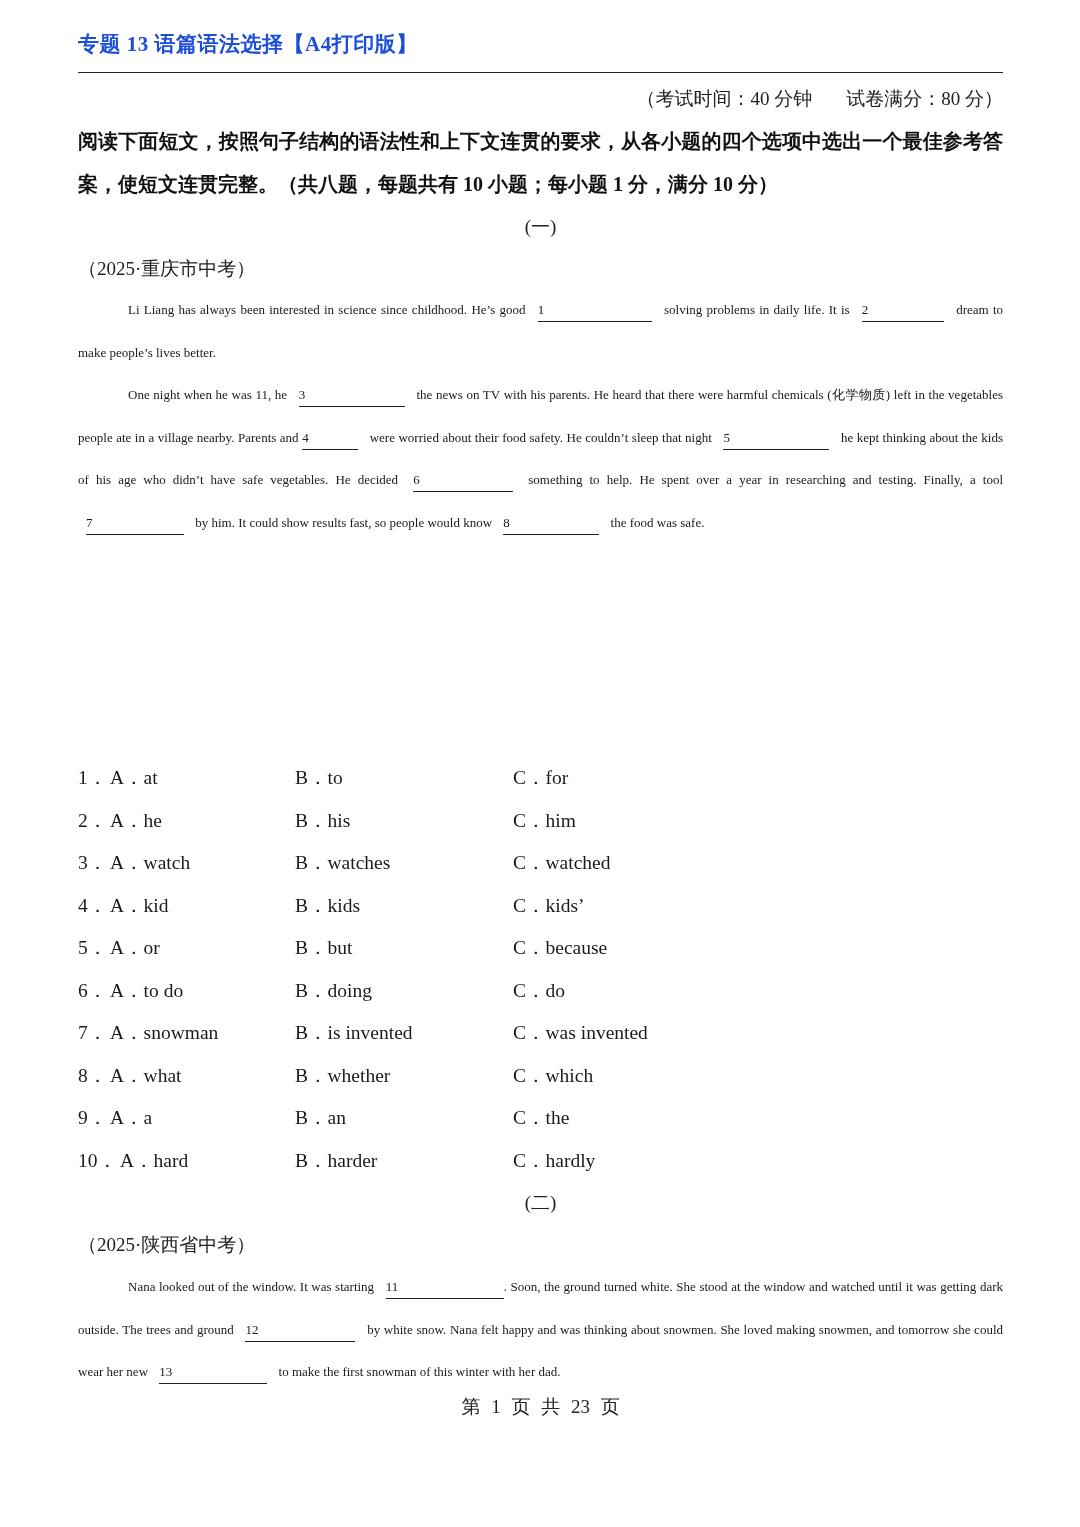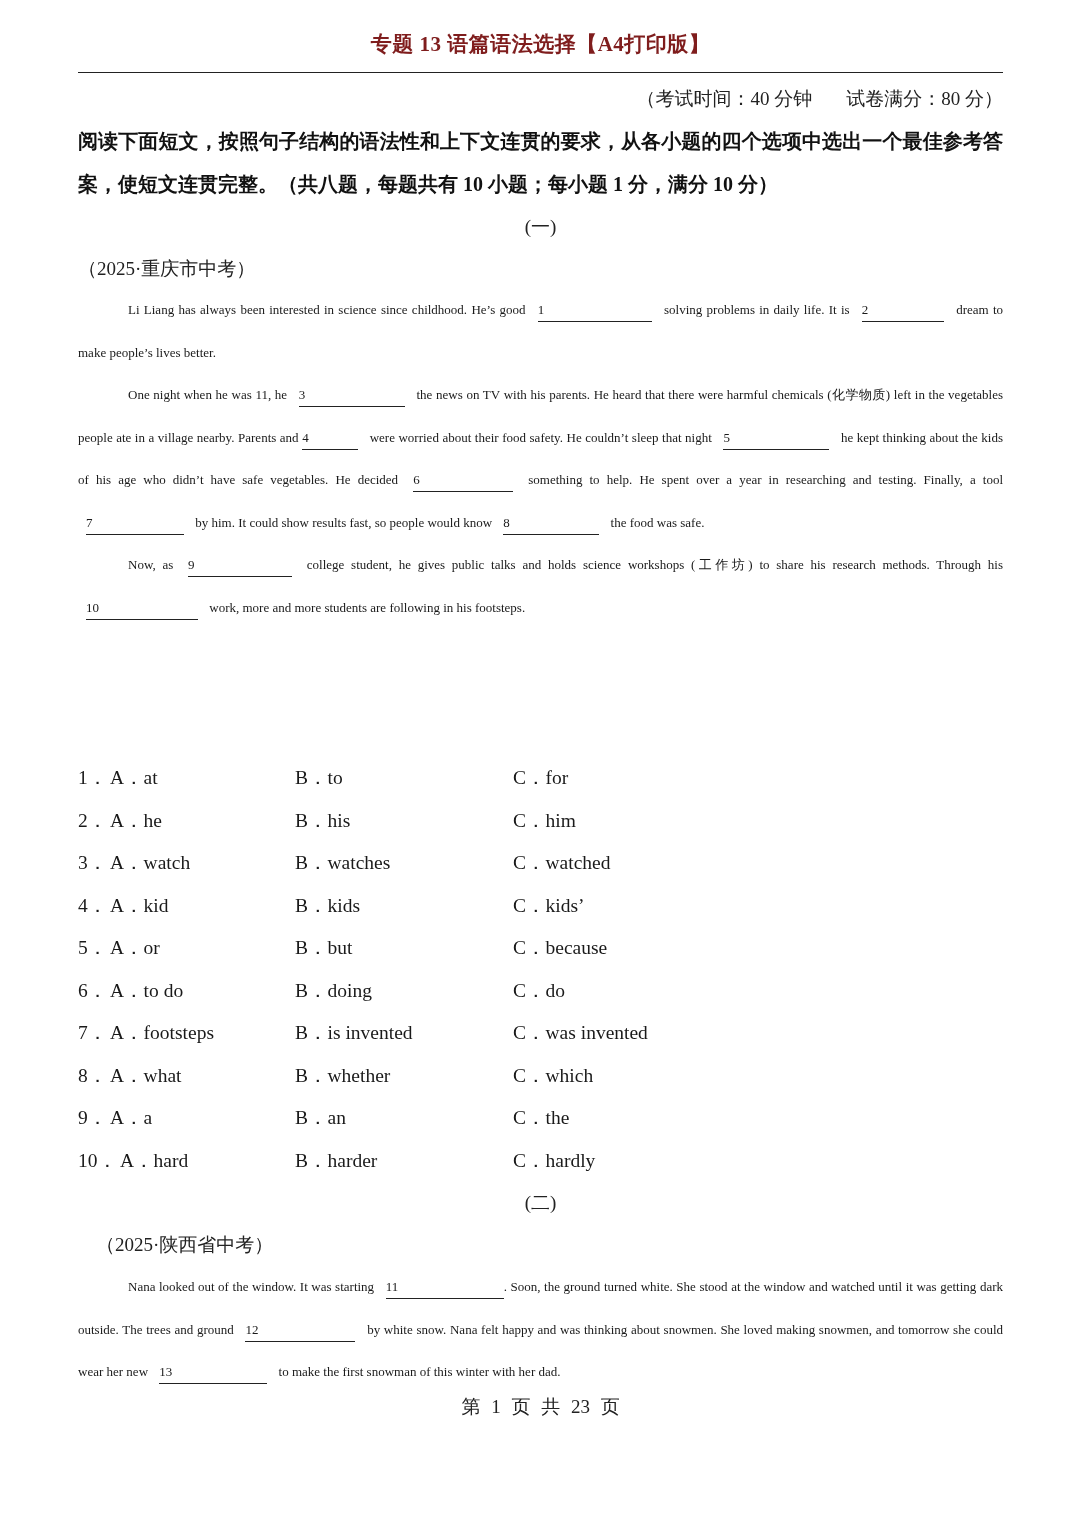--- a/index.html
+++ b/index.html
@@ -3,22 +3,22 @@
 <meta charset="utf-8">
 <style>
   html, body { margin: 0; padding: 0; background: #ffffff; }
   body {
     width: 1080px; height: 1527px; position: relative; overflow: hidden;
     font-family: "Liberation Serif", "DejaVu Serif", serif;
     color: #1a1a1a;
   }
   .page { position: absolute; left: 78px; top: 0; width: 925px; }
   .title {
-    position: absolute; left: 0; top: 30px; width: 925px; text-align: center;
-    font-size: 21px; font-weight: bold; color: #7f1d1d; letter-spacing: 0.5px; font-family: Liberation Serif, serif;
+    position: absolute; left: 0; top: 30px; width: 925px; text-align: left;
+    font-size: 21px; font-weight: bold; color: #1d4ed8; letter-spacing: 0.5px; font-family: Liberation Serif, serif;
   }
   .rule {
     position: absolute; left: 0; top: 72px; width: 925px; height: 0;
     border-top: 1.5px solid #222;
   }
   .meta {
     position: absolute; left: 0; top: 86px; width: 925px; text-align: right;
     font-size: 19px; color: #222;
   }
   .meta .gap { display: inline-block; width: 34px; }
@@ -72,21 +72,20 @@
     <span>（考试时间：40 分钟</span><span class="gap"></span><span>试卷满分：80 分）</span>
   </div>
   <div class="instructions">阅读下面短文，按照句子结构的语法性和上下文连贯的要求，从各小题的四个选项中选出一个最佳参考答案，使短文连贯完整。（共八题，每题共有 10 小题；每小题 1 分，满分 10 分）</div>
 
   <div class="section-label" style="top:214px;">(一)</div>
   <div class="source" style="top:256px;">（2025·重庆市中考）</div>
 
   <div class="para" style="top:289px;">
     <p>Li Liang has always been interested in science since childhood. He’s good <span class="blank" style="width: 114px;">1</span> solving problems in daily life. It is <span class="blank" style="width: 82px;">2</span> dream to make people’s lives better.</p>
     <p>One night when he was 11, he <span class="blank" style="width: 106px;">3</span> the news on TV with his parents. He heard that there were harmful chemicals (化学物质) left in the vegetables people ate in a village nearby. Parents and <span class="blank first" style="width: 56px; text-align: left;">4</span> were worried about their food safety. He couldn’t sleep that night <span class="blank" style="width: 106px;">5</span> he kept thinking about the kids of his age who didn’t have safe vegetables. He decided <span class="blank" style="width: 100px;">6</span> something to help. He spent over a year in researching and testing. Finally, a tool <span class="blank" style="width: 98px;">7</span> by him. It could show results fast, so people would know <span class="blank" style="width: 96px;">8</span> the food was safe.</p>
-    <p>Now, as <span class="blank" style="width: 104px;">9</span> college student, he gives public talks and holds science workshops (工作坊) to share his research methods. Through his <span class="blank" style="width: 112px;">10</span> work, more and more students are following in his footsteps.</p>
   </div>
 
   <div class="options">
     <div class="opt-row">
         <span class="opt-num">1．</span>
         <span class="opt-a">A．at</span>
         <span class="opt-b">B．to</span>
         <span class="opt-c">C．for</span>
       </div>
     <div class="opt-row">
@@ -114,21 +113,21 @@
         <span class="opt-c">C．because</span>
       </div>
     <div class="opt-row">
         <span class="opt-num">6．</span>
         <span class="opt-a">A．to do</span>
         <span class="opt-b">B．doing</span>
         <span class="opt-c">C．do</span>
       </div>
     <div class="opt-row">
         <span class="opt-num">7．</span>
-        <span class="opt-a">A．footsteps</span>
+        <span class="opt-a">A．snowman</span>
         <span class="opt-b">B．is invented</span>
         <span class="opt-c">C．was invented</span>
       </div>
     <div class="opt-row">
         <span class="opt-num">8．</span>
         <span class="opt-a">A．what</span>
         <span class="opt-b">B．whether</span>
         <span class="opt-c">C．which</span>
       </div>
     <div class="opt-row">
@@ -139,20 +138,20 @@
       </div>
     <div class="opt-row wide">
         <span class="opt-num">10．</span>
         <span class="opt-a">A．hard</span>
         <span class="opt-b">B．harder</span>
         <span class="opt-c">C．hardly</span>
       </div>
   </div>
 
   <div class="section-label" style="top:1190px;">(二)</div>
-  <div class="source" style="top:1232px;margin-left:18px;">（2025·陕西省中考）</div>
+  <div class="source" style="top:1232px;">（2025·陕西省中考）</div>
 
   <div class="para" style="top:1266px;">
     <p>Nana looked out of the window. It was starting <span class="blank" style="width: 118px; margin-right: 0px;">11</span>. Soon, the ground turned white. She stood at the window and watched until it was getting dark outside. The trees and ground <span class="blank" style="width: 110px;">12</span> by white snow. Nana felt happy and was thinking about snowmen. She loved making snowmen, and tomorrow she could wear her new <span class="blank" style="width: 108px;">13</span> to make the first snowman of this winter with her dad.</p>
   </div>
 
   <div class="footer">第 1 页 共 23 页</div>
 </div>
 
 </body></html>

